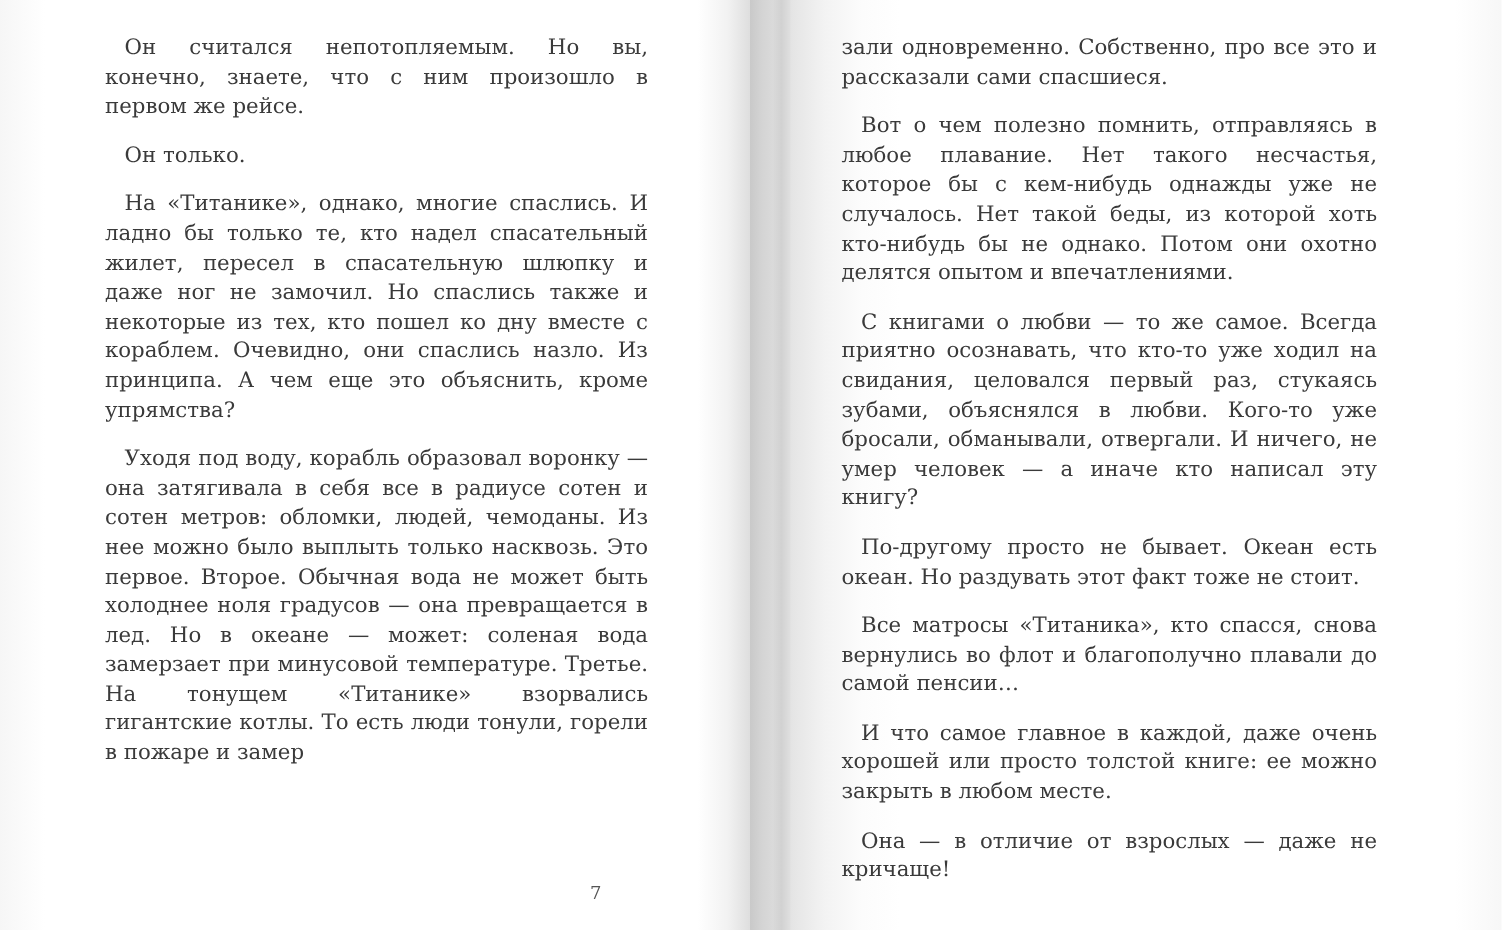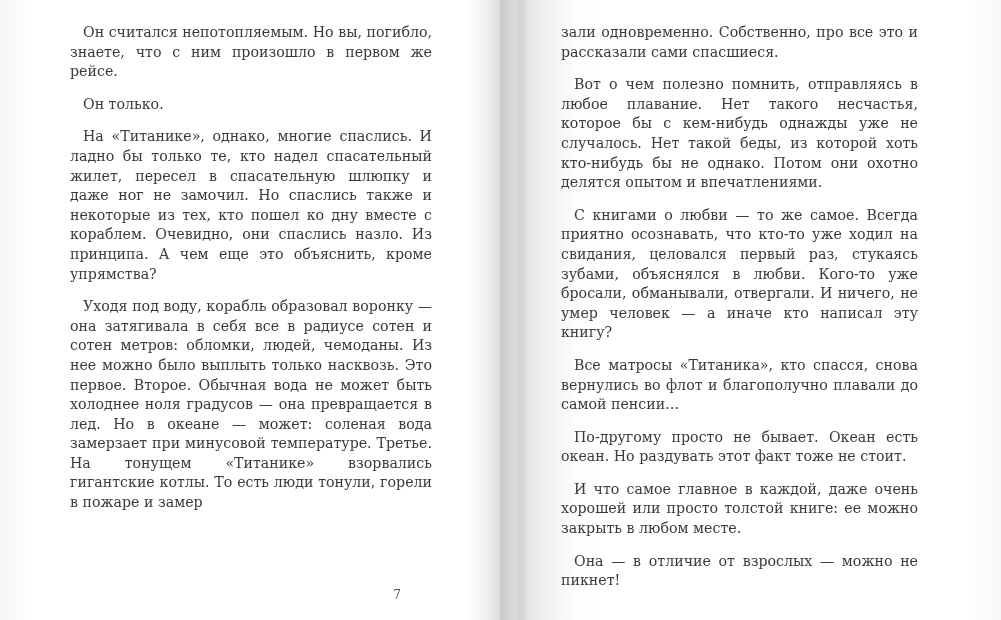--- a/index.html
+++ b/index.html
@@ -44,32 +44,32 @@
     width: 20px; text-align: right;
     font-size: 12px; color: #555555;
   }
 </style>
 </head>
 <body>
 
 <div class="spread">
   <div class="page page-left">
     <div class="text-block left-text">
-      <p>Он считался непотопляемым. Но вы, погибло, знае­те, что с ним произошло в первом же рейсе.</p>
+      <p>Он считался непотопляемым. Но вы, конечно, знае­те, что с ним произошло в первом же рейсе.</p>
       <p>Он только.</p>
       <p>На «Титанике», однако, многие спаслись. И лад­но бы только те, кто надел спасательный жилет, пе­ресел в спасательную шлюпку и даже ног не замочил. Но спаслись также и некоторые из тех, кто пошел ко дну вместе с кораблем. Очевидно, они спаслись назло. Из принципа. А чем еще это объяснить, кроме упрямства?</p>
       <p>Уходя под воду, корабль образовал воронку — она затягивала в себя все в радиусе сотен и сотен метров: обломки, людей, чемоданы. Из нее можно было вы­плыть только насквозь. Это первое. Второе. Обычная вода не может быть холоднее ноля градусов — она превращается в лед. Но в океане — может: соленая вода замерзает при минусовой температуре. Третье. На тонущем «Титанике» взорвались гигантские кот­лы. То есть люди тонули, горели в пожаре и замер­</p>
     </div>
     <div class="page-number">7</div>
   </div>
   <div class="page page-right">
     <div class="text-block right-text">
       <p class="no-indent">зали одновременно. Собственно, про все это и рас­сказали сами спасшиеся.</p>
       <p>Вот о чем полезно помнить, отправляясь в лю­бое плавание. Нет такого несчастья, которое бы с кем-нибудь однажды уже не случалось. Нет такой беды, из которой хоть кто-нибудь бы не однако. По­том они охотно делятся опытом и впечатлениями.</p>
       <p>С книгами о любви — то же самое. Всегда приятно осознавать, что кто-то уже ходил на свидания, це­ловался первый раз, стукаясь зубами, объяснялся в любви. Кого-то уже бросали, обманывали, отвер­гали. И ничего, не умер человек — а иначе кто на­писал эту книгу?</p>
+      <p>По-другому просто не бывает. Океан есть океан. Но раздувать этот факт тоже не стоит.</p>
       <p>Все матросы «Титаника», кто спасся, снова верну­лись во флот и благополучно плавали до самой пен­сии…</p>
-      <p>По-другому просто не бывает. Океан есть океан. Но раздувать этот факт тоже не стоит.</p>
       <p>И что самое главное в каждой, даже очень хорошей или просто толстой книге: ее можно закрыть в лю­бом месте.</p>
-      <p>Она — в отличие от взрослых — можно не пикнет!</p>
+      <p>Она — в отличие от взрослых — даже не кричаще!</p>
     </div>
   </div>
   <div class="gutter-shade"></div>
 </div>
 
 </body></html>

